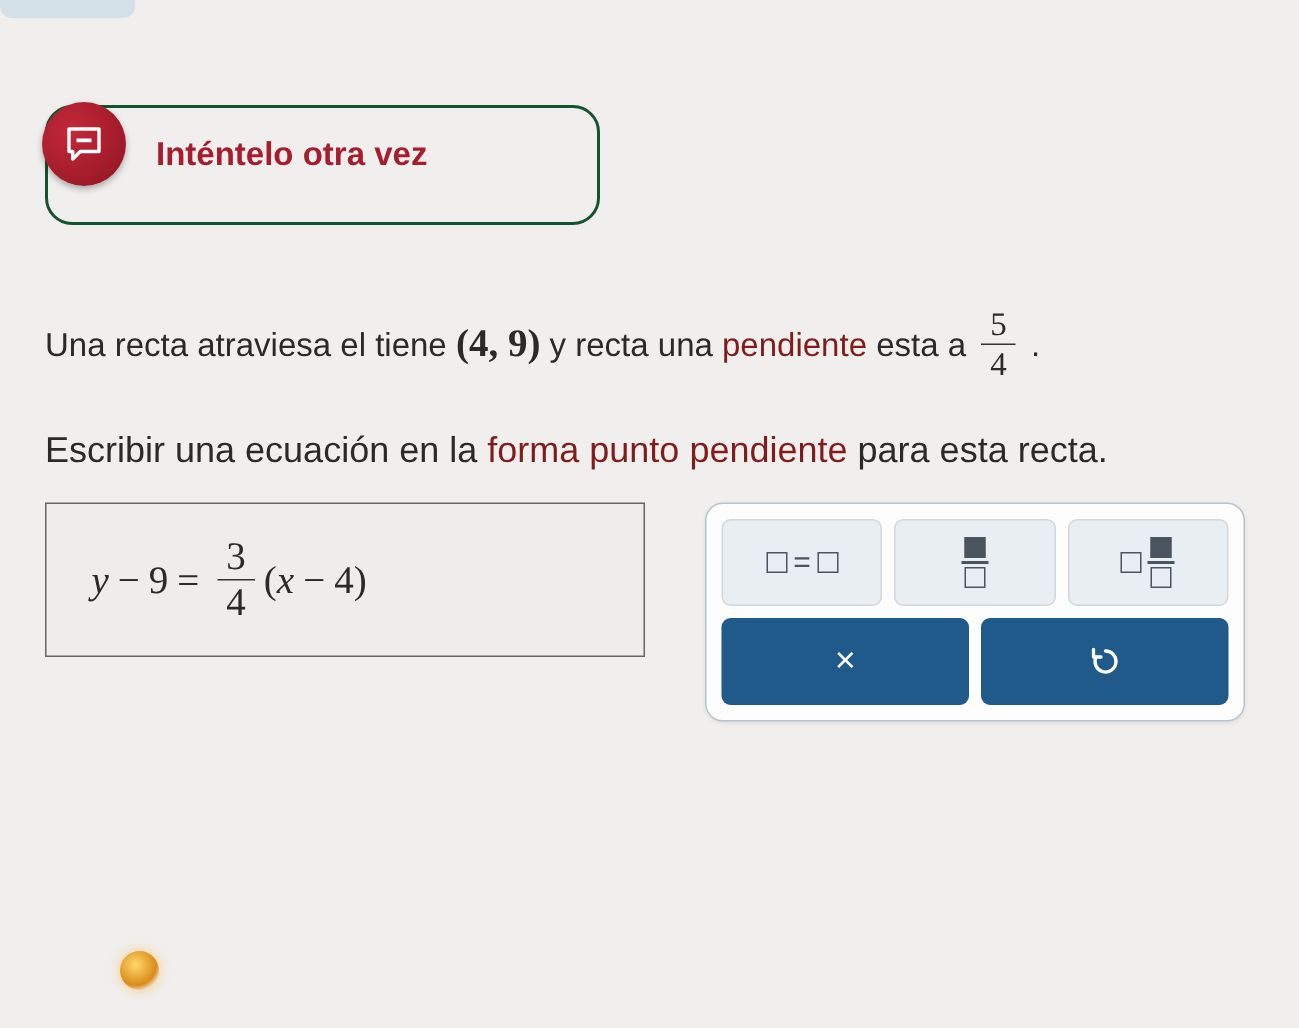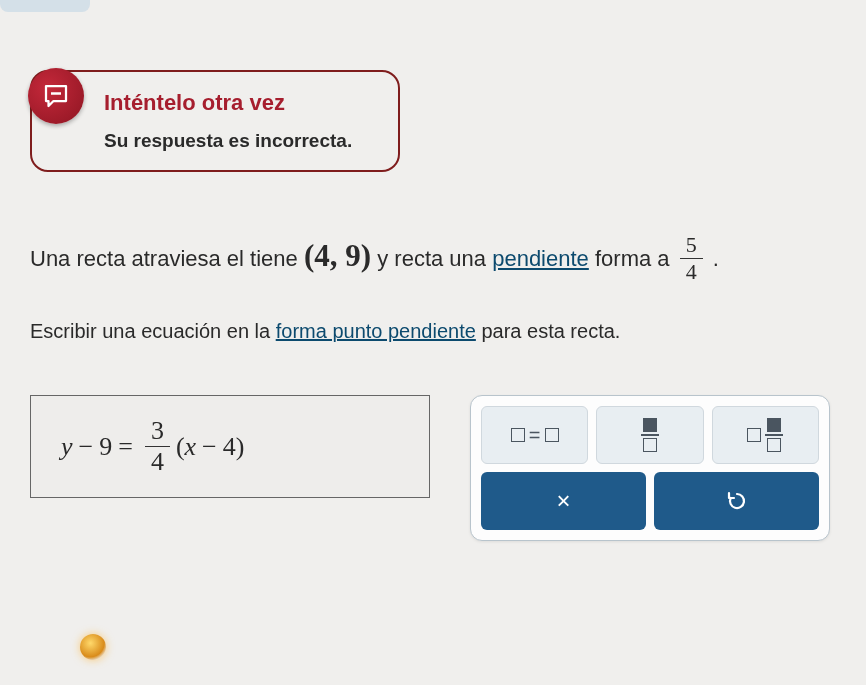--- a/index.html
+++ b/index.html
@@ -16,21 +16,21 @@
       position: absolute;
       top: 0;
       left: 0;
       width: 90px;
       height: 12px;
       background: #d4e0e8;
       border-radius: 0 0 8px 8px;
     }
     .feedback-box {
       position: relative;
-      border: 2px solid #7f1d1d;
+      border: 2px solid #14532d;
       border-radius: 18px;
       padding: 18px 28px 18px 72px;
       margin-top: 50px;
       margin-bottom: 50px;
       width: 370px;
       background: #f0efed;
     }
     .feedback-icon {
       position: absolute;
       left: -4px;
@@ -57,46 +57,45 @@
       font-size: 19px;
     }
     .problem {
       font-size: 22px;
       color: #2a2a2a;
       line-height: 2.2;
       margin-bottom: 30px;
     }
     .point {
       font-family: 'Times New Roman', serif;
-      font-size: 31px;
+      font-size: 26px;
       font-weight: bold;
     }
     .link {
-      color: #0c4a6e;
-      text-decoration: underline;
+      color: #7f1d1d;
       cursor: pointer;
     }
     .inline-fraction {
       display: inline-flex;
       flex-direction: column;
       align-items: center;
       vertical-align: middle;
       font-family: 'Times New Roman', serif;
       font-size: 22px;
       line-height: 1;
       margin: 0 4px;
       position: relative;
       top: -2px;
     }
     .inline-fraction .num { border-bottom: 1.5px solid #333; padding: 0 6px 2px; }
     .inline-fraction .den { padding: 2px 6px 0; }
     .task {
-      font-size: 20px;
-      color: #2a2a2a;
-      margin-bottom: 52px;
+      font-size: 24px;
+      color: #2a2a2a;
+      margin-bottom: 20px;
     }
     .row { display: flex; gap: 40px; align-items: flex-start; }
     .answer-box {
       border: 1px solid #666;
       background: #eeedeb;
       padding: 22px 30px;
       width: 400px;
       font-family: 'Times New Roman', serif;
       font-size: 26px;
       font-style: italic;
@@ -172,29 +171,28 @@
 <div class="tab-remnant"></div>
 
 <div class="feedback-box">
   <div class="feedback-icon">
     <svg viewBox="0 0 24 24" fill="none">
       <path d="M4 4h16v12H10l-4 4v-4H4z" stroke="#fff" stroke-width="1.8" stroke-linejoin="round"></path>
       <line x1="8" y1="10" x2="16" y2="10" stroke="#fff" stroke-width="2"></line>
     </svg>
   </div>
   <div class="feedback-title">Inténtelo otra vez</div>
-  <div class="feedback-sub">Su respuesta es incorrecta.</div>
 </div>
 
 <div class="problem">
   <span>Una recta atraviesa el tiene </span>
   <span class="point">(4, 9)</span>
   <span> y recta una </span>
   <span class="link">pendiente</span>
-  <span> forma a </span>
+  <span> esta a </span>
   <span class="inline-fraction">
     <span class="num">5</span>
     <span class="den">4</span>
   </span>
   <span>.</span>
 </div>
 
 <div class="task">
   <span>Escribir una ecuación en la </span>
   <span class="link">forma punto pendiente</span>

